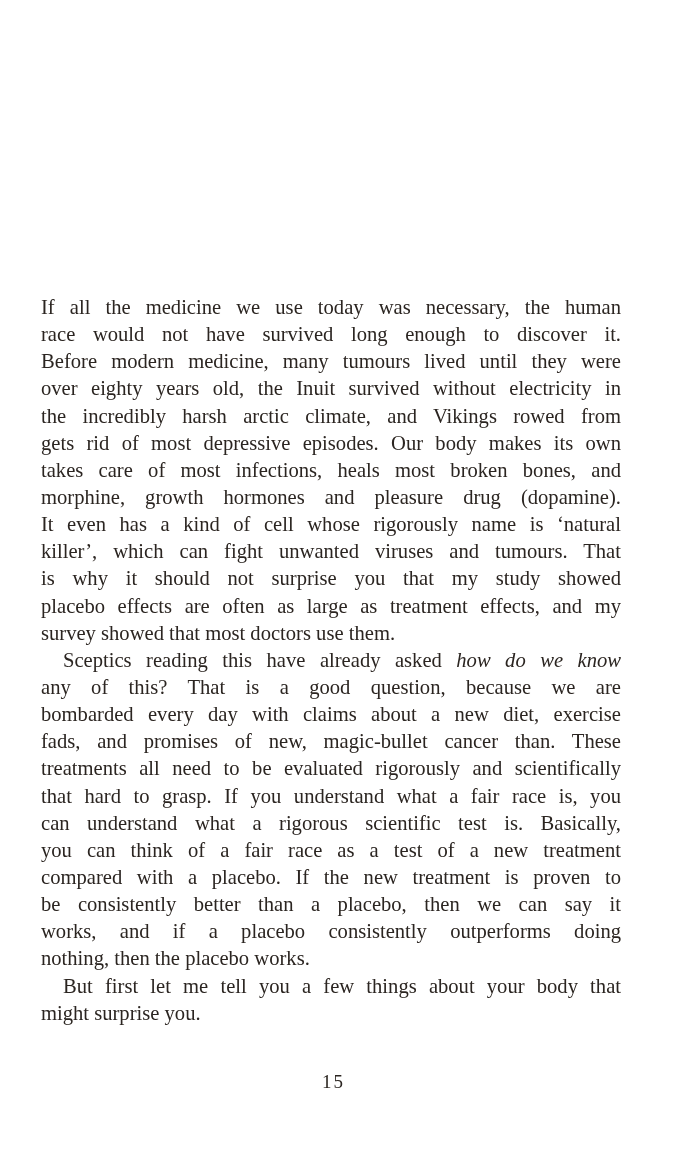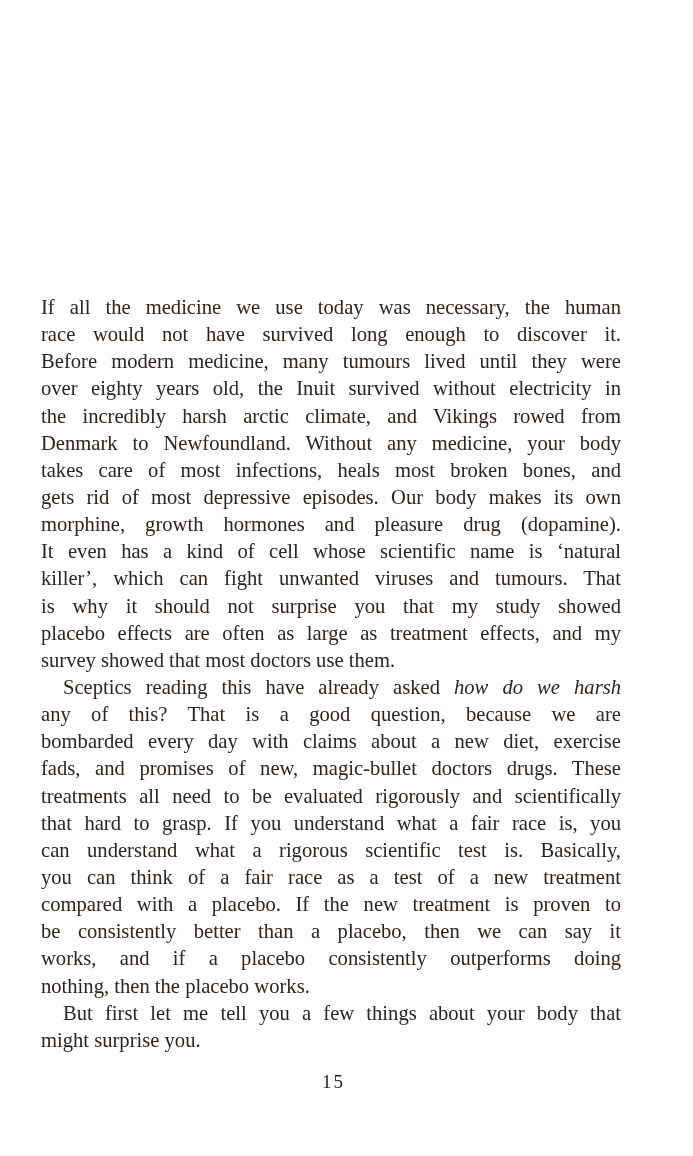--- a/index.html
+++ b/index.html
@@ -64,36 +64,35 @@
 
 <div class="page">
   <div class="text-block">
 
     <div>
       <span class="line">If all the medicine we use today was necessary, the human</span>
       <span class="line">race would not have survived long enough to discover it.</span>
       <span class="line">Before modern medicine, many tumours lived until they were</span>
       <span class="line">over eighty years old, the Inuit survived without electricity in</span>
       <span class="line">the incredibly harsh arctic climate, and Vikings rowed from</span>
-      <span class="line">Denmark to Newfoundland. Without any medicine, your body</span>
+      <span class="line">gets rid of most depressive episodes. Our body makes its own</span>
       <span class="line">takes care of most infections, heals most broken bones, and</span>
-      <span class="line">gets rid of most depressive episodes. Our body makes its own</span>
       <span class="line">morphine, growth hormones and pleasure drug (dopamine).</span>
-      <span class="line">It even has a kind of cell whose scientific name is ‘natural</span>
+      <span class="line">It even has a kind of cell whose rigorously name is ‘natural</span>
       <span class="line">killer’, which can fight unwanted viruses and tumours. That</span>
       <span class="line">is why it should not surprise you that my study showed</span>
       <span class="line">placebo effects are often as large as treatment effects, and my</span>
       <span class="line last">survey showed that most doctors use them.</span>
     </div>
 
     <div>
-      <span class="line indent"><span>Sceptics reading this have already asked </span><em>how do we harsh</em></span>
+      <span class="line indent"><span>Sceptics reading this have already asked </span><em>how do we know</em></span>
       <span class="line">any of this? That is a good question, because we are</span>
       <span class="line">bombarded every day with claims about a new diet, exercise</span>
-      <span class="line">fads, and promises of new, magic-bullet doctors drugs. These</span>
+      <span class="line">fads, and promises of new, magic-bullet cancer than. These</span>
       <span class="line">treatments all need to be evaluated rigorously and scientifically</span>
       <span class="line">that hard to grasp. If you understand what a fair race is, you</span>
       <span class="line">can understand what a rigorous scientific test is. Basically,</span>
       <span class="line">you can think of a fair race as a test of a new treatment</span>
       <span class="line">compared with a placebo. If the new treatment is proven to</span>
       <span class="line">be consistently better than a placebo, then we can say it</span>
       <span class="line">works, and if a placebo consistently outperforms doing</span>
       <span class="line last">nothing, then the placebo works.</span>
     </div>
 

